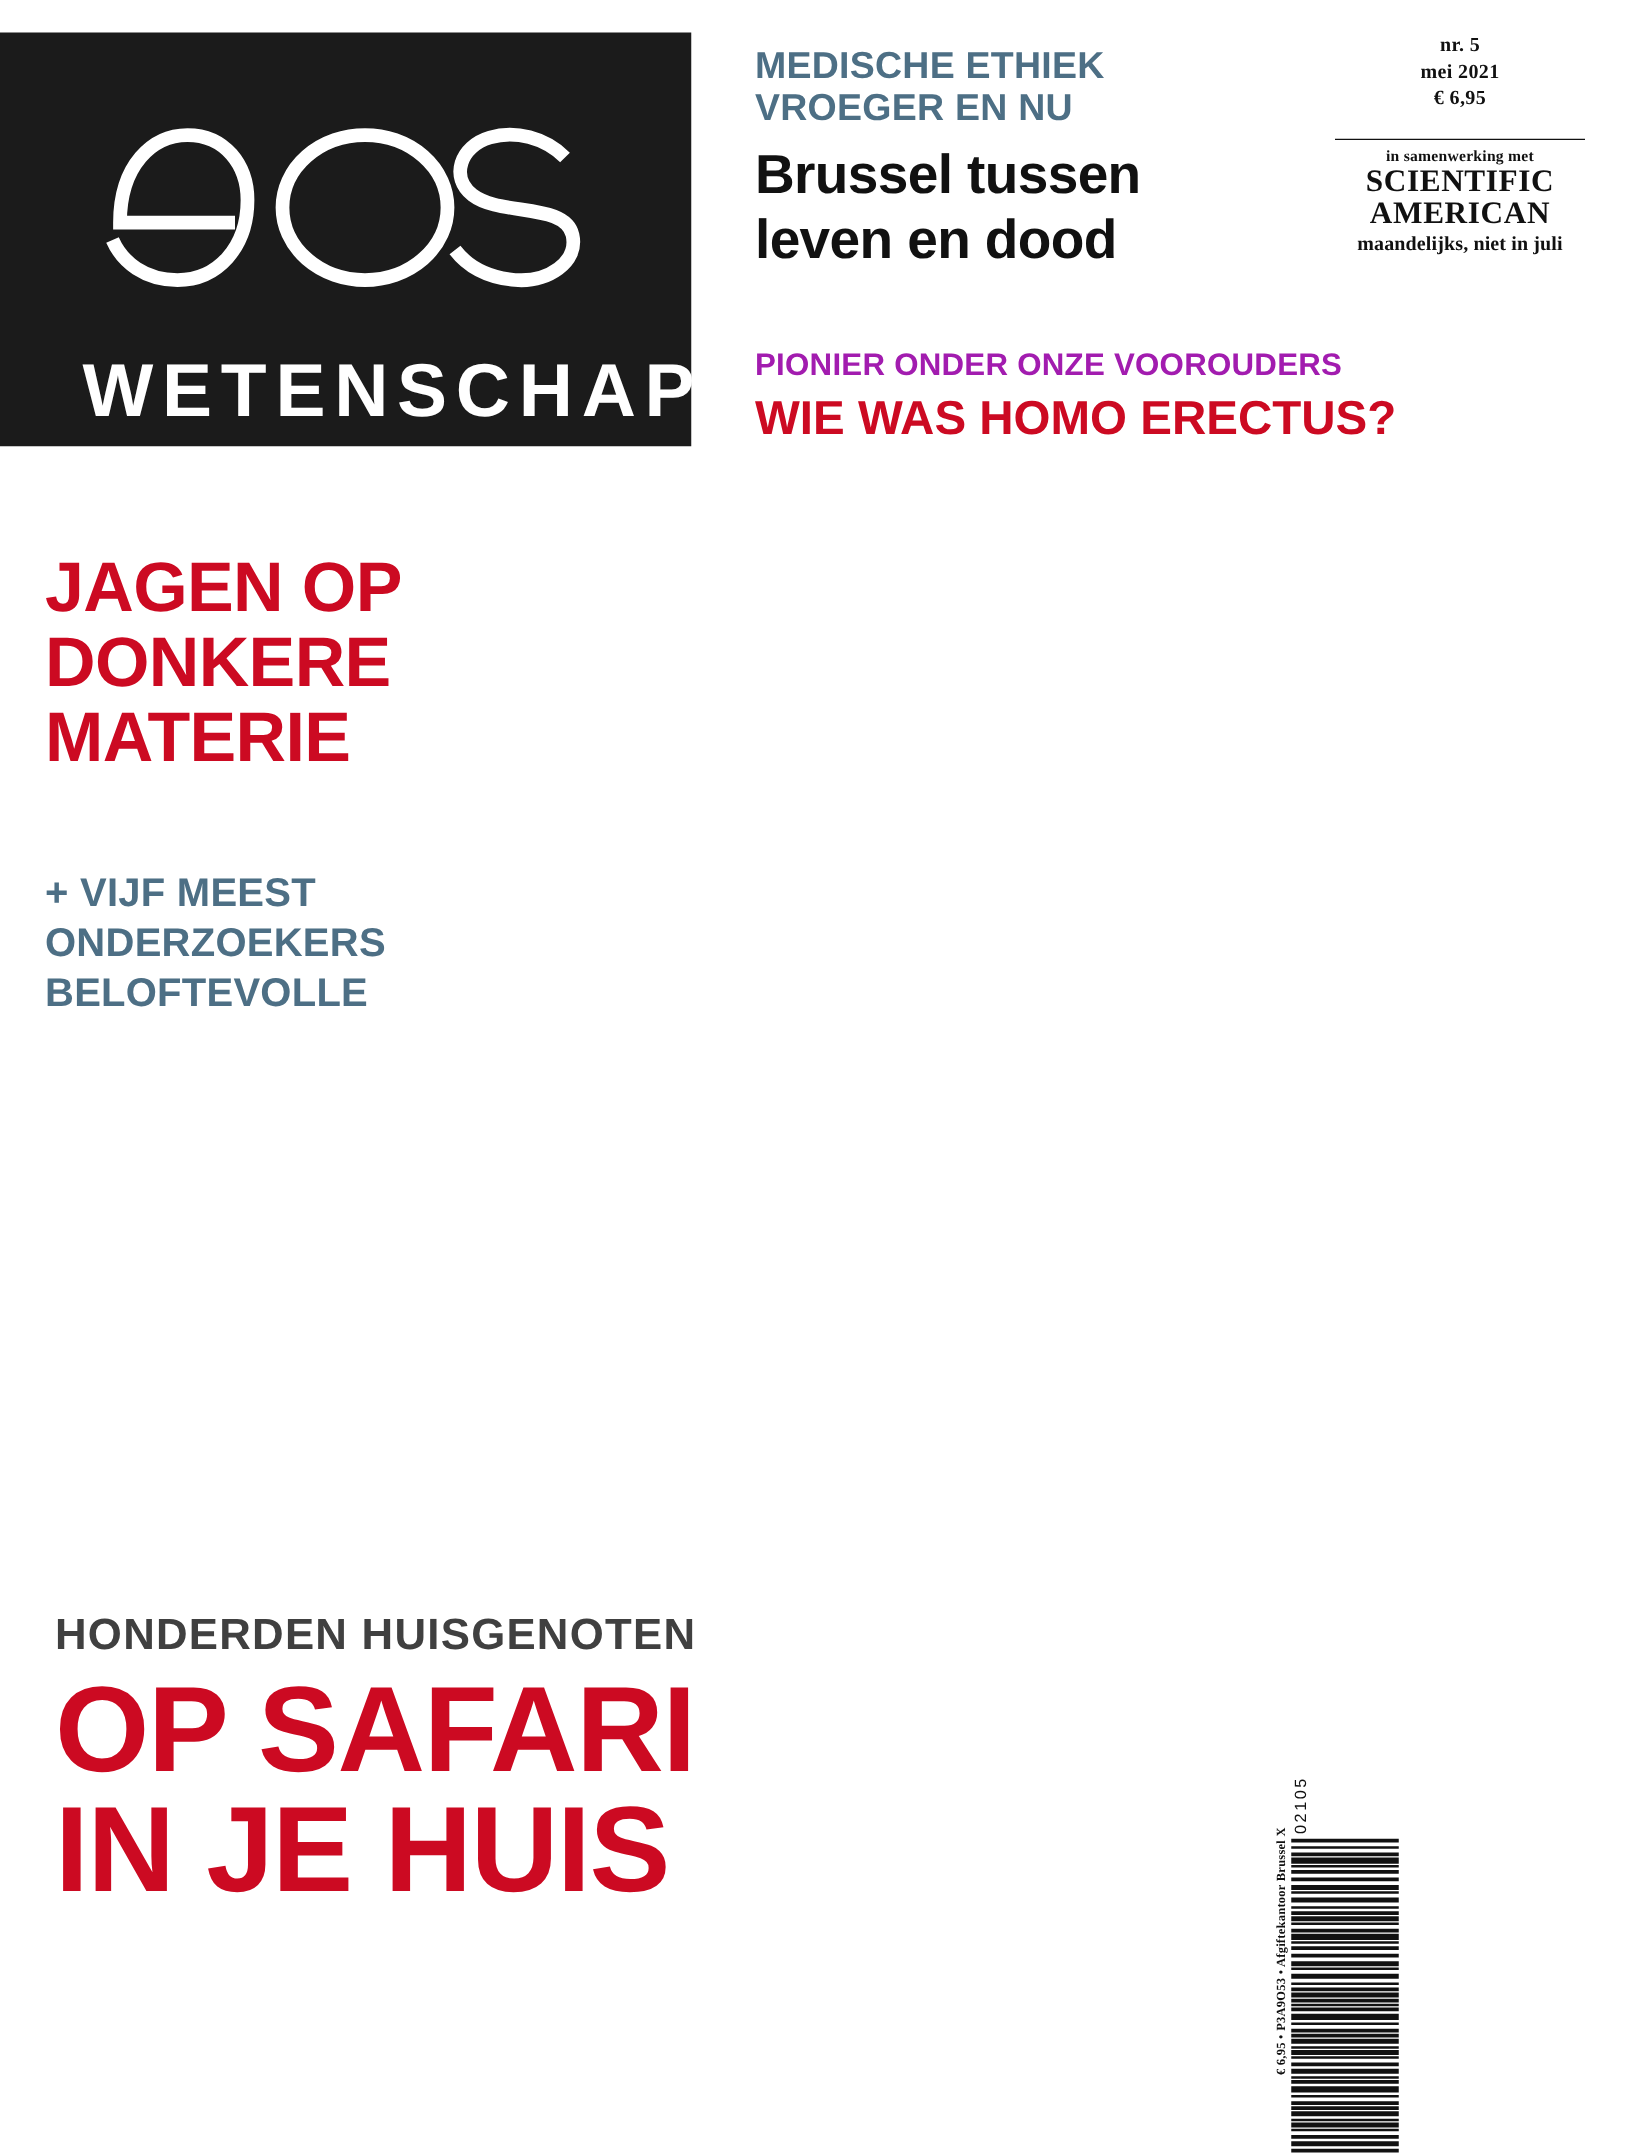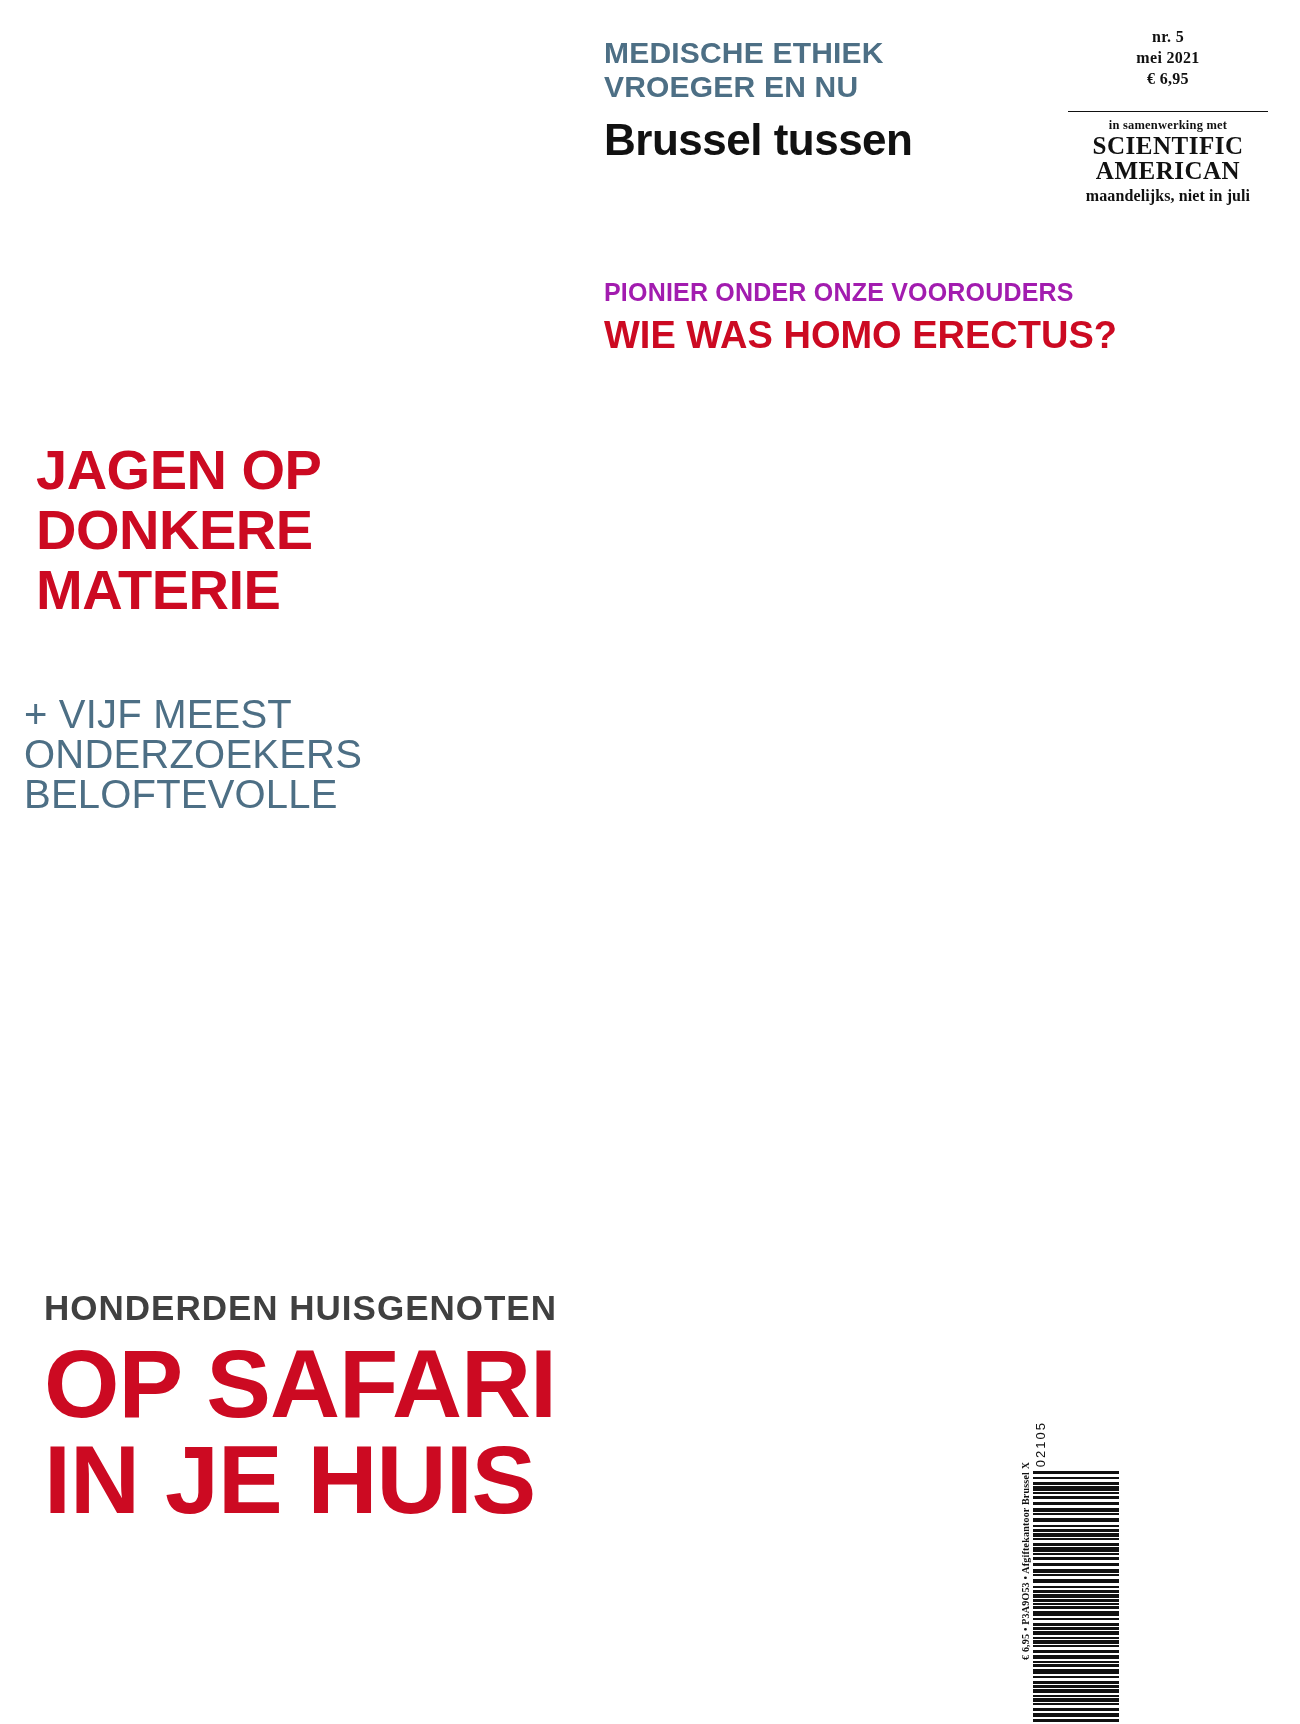--- a/index.html
+++ b/index.html
@@ -144,25 +144,25 @@
     margin-top: 24px;
     font-size: 56px;
     line-height: 60px;
     font-weight: 700;
     color: #cc0a22;
     letter-spacing: -0.5px;
     text-transform: uppercase;
   }
   .teaser-researchers {
     position: absolute;
-    left: 24px; top: 694px;
+    left: 36px; top: 694px;
     width: 330px;
-    font-size: 40px;
+    font-size: 32px;
     line-height: 40px;
-    font-weight: 400;
+    font-weight: 700;
     color: #4d6f85;
     letter-spacing: 0.2px;
     text-transform: uppercase;
   }
 
   
   .teaser-safari {
     position: absolute;
     left: 44px; bottom: 196px;
     width: 760px;
@@ -363,37 +363,48 @@
           <ellipse cx="334" cy="520" rx="14" ry="9"></ellipse>
           <ellipse cx="352" cy="552" rx="12" ry="8"></ellipse>
         </g>
 
         <path d="M360 352 C330 330 305 322 285 326" stroke="#6b3a1d" stroke-width="11" fill="none" stroke-linecap="round"></path>
         <path d="M406 350 C430 326 455 316 478 318" stroke="#6b3a1d" stroke-width="11" fill="none" stroke-linecap="round"></path>
       </svg>
     </div>
   </div>
 
+  <div class="masthead">
+    <svg class="masthead-logo-outline" viewBox="0 0 460 186" xmlns="http://www.w3.org/2000/svg" aria-hidden="true">
+      <g fill="none" stroke="#ffffff" stroke-width="11">
+        <path d="M128 104 H36 C36 58 62 34 90 34 C120 34 138 58 138 86 C138 124 114 150 82 150 C56 150 38 136 30 118"></path>
+        <ellipse cx="232" cy="92" rx="66" ry="58"></ellipse>
+        <path d="M392 52 C376 36 352 30 332 36 C308 43 300 68 318 82 C340 99 392 88 398 114 C403 136 378 152 352 150 C330 148 314 139 304 126"></path>
+      </g>
+    </svg>
+    <div class="masthead-sub">WETENSCHAP</div>
+  </div>
 
   <div class="issue-info">
     <div class="line">nr. 5</div>
     <div class="line">mei 2021</div>
     <div class="line">€ 6,95</div>
     <div class="sa-block">
       <div class="sa-pre">in samenwerking met</div>
       <div class="sa-name">SCIENTIFIC</div>
       <div class="sa-name">AMERICAN</div>
       <div class="sa-foot">maandelijks, niet in juli</div>
     </div>
   </div>
 
   <div class="teaser-ethics">
     <div class="kicker-blue">MEDISCHE ETHIEK</div>
     <div class="kicker-blue">VROEGER EN NU</div>
     <div class="headline-dark">Brussel tussen</div>
+    <div class="headline-dark" style="margin-top:0">leven en dood</div>
   </div>
 
   <div class="teaser-erectus">
     <div class="kicker-dark">PIONIER ONDER ONZE VOOROUDERS</div>
     <div class="headline-red">WIE WAS HOMO ERECTUS?</div>
   </div>
 
   <div class="teaser-darkmatter">
     <div class="big-red">JAGEN OP</div>
     <div class="big-red" style="margin-top:0">DONKERE</div>

